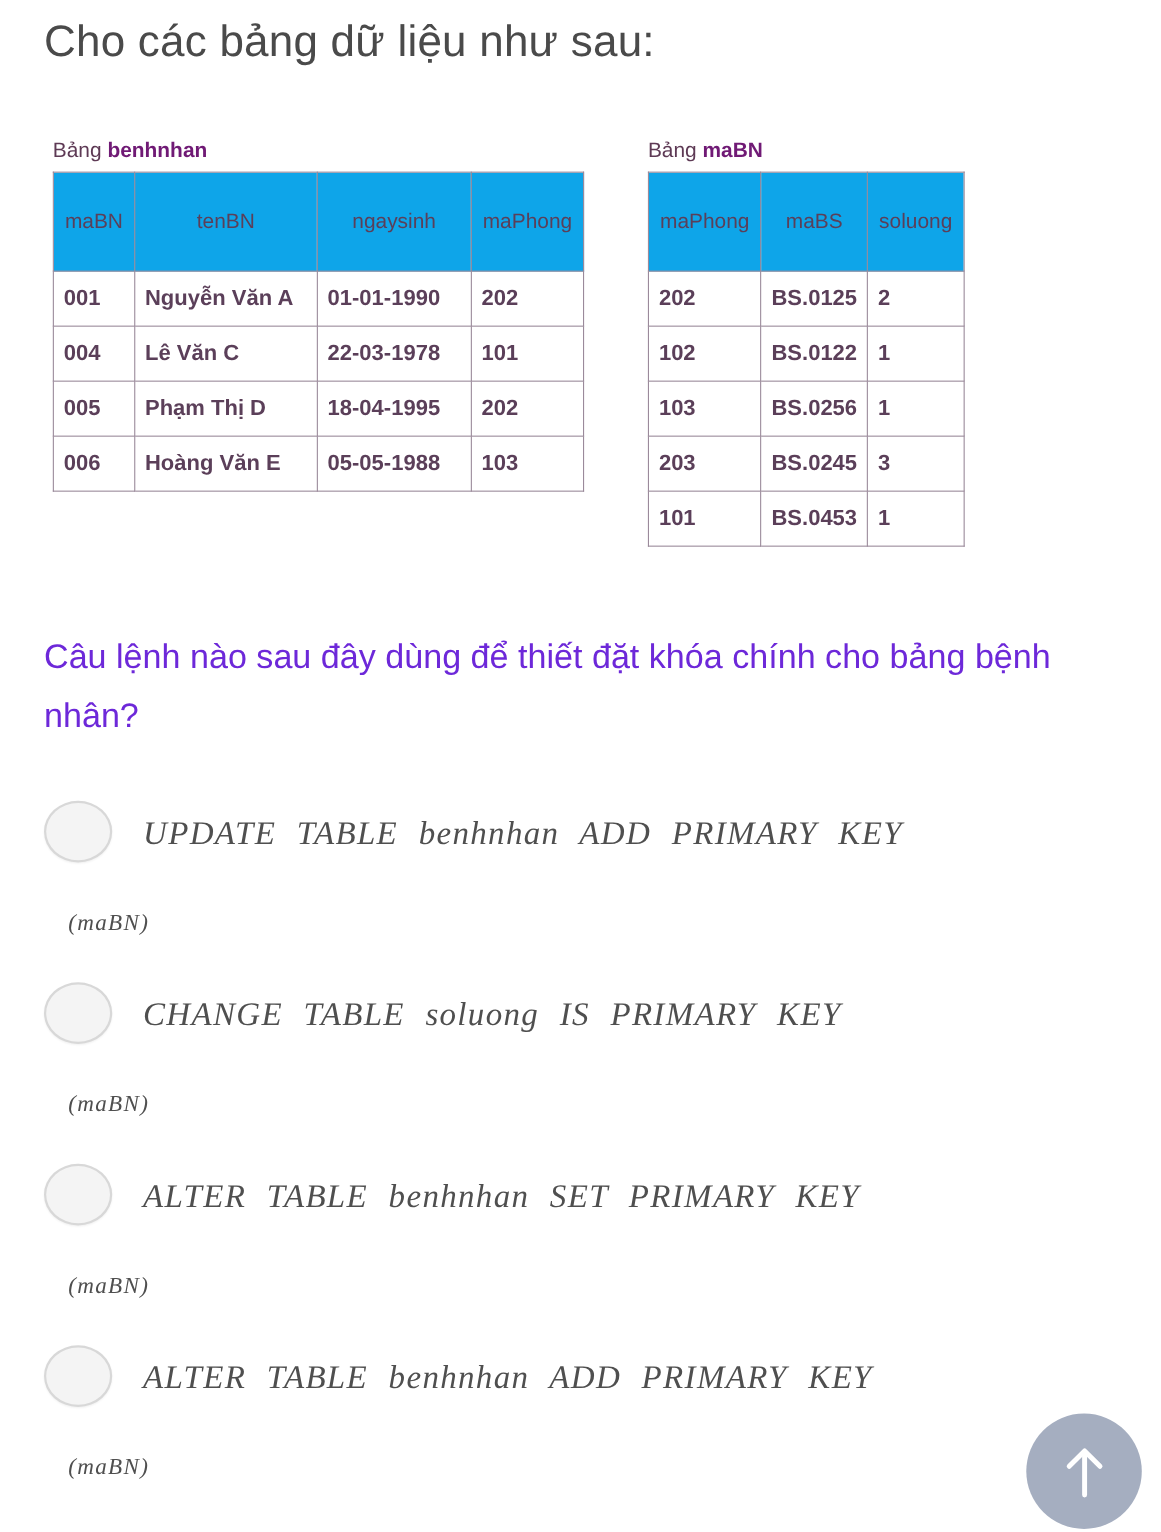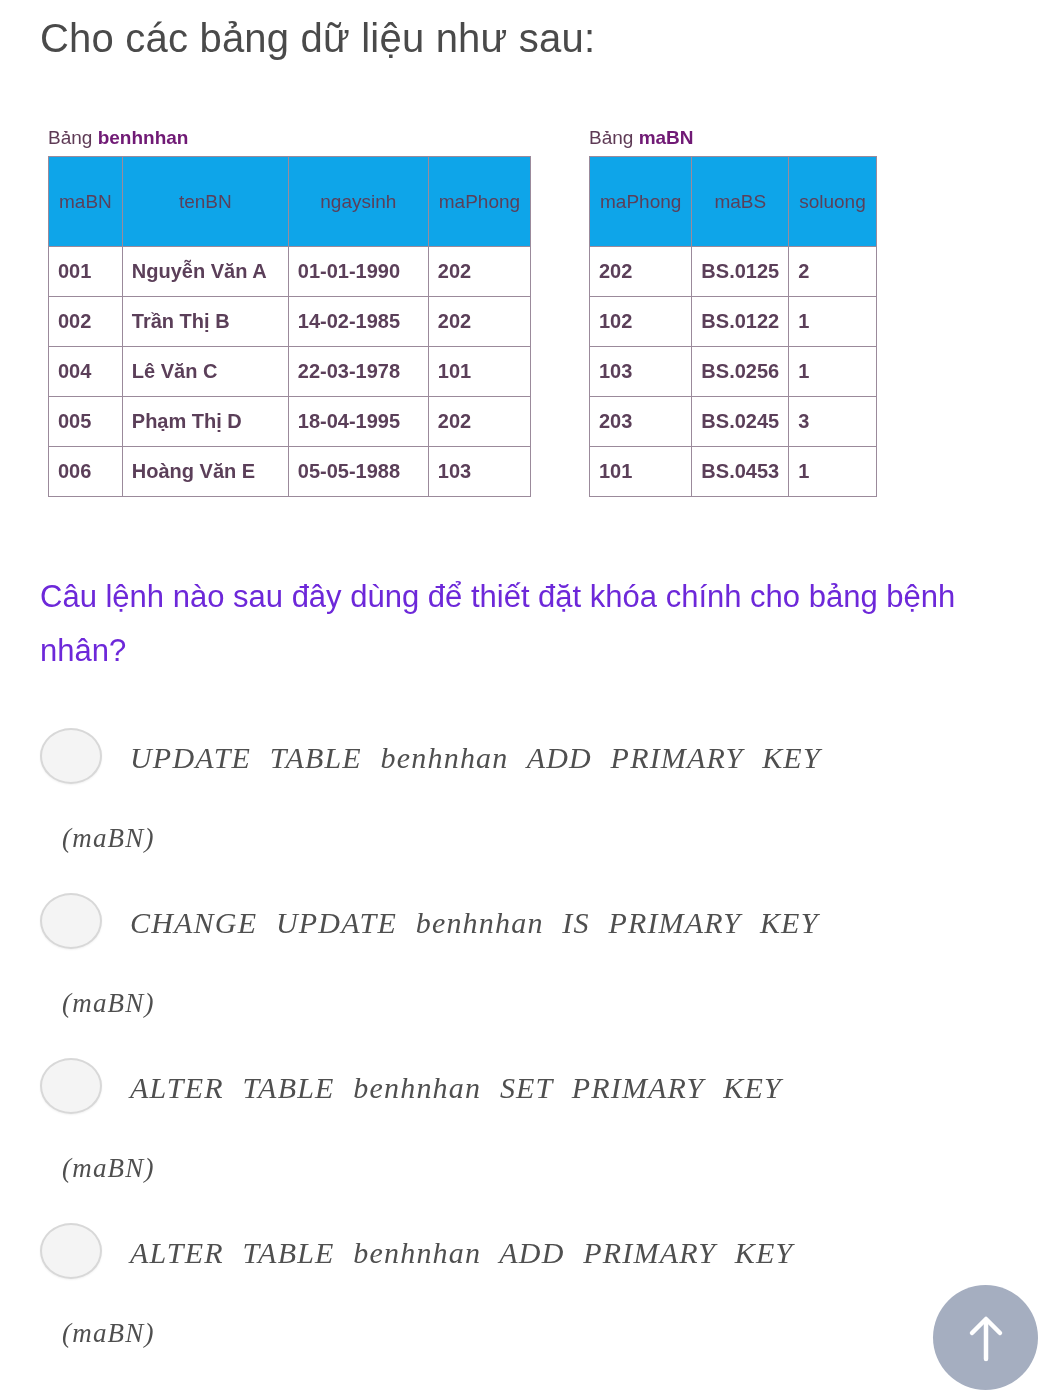--- a/index.html
+++ b/index.html
@@ -132,21 +132,21 @@
     font-size: 30px;
     line-height: 84px;
     color: #4f4f4f;
     letter-spacing: 1.2px;
     word-spacing: 10px;
   }
   .option-text .tail {
     display: block;
     margin-left: -112px;
     padding-left: 44px;
-    font-size: 27px;
+    font-size: 21px;
     line-height: 76px;
   }
 
   
   .fab {
     position: absolute;
     left: 933px;
     top: 1285px;
     width: 105px;
     height: 105px;
@@ -180,26 +180,20 @@
         </tr>
       </thead>
       <tbody>
         <tr>
           <td>001</td>
           <td>Nguyễn Văn A</td>
           <td>01-01-1990</td>
           <td>202</td>
         </tr>
         <tr>
-          <td>002</td>
-          <td>Trần Thị B</td>
-          <td>14-02-1985</td>
-          <td>202</td>
-        </tr>
-        <tr>
           <td>004</td>
           <td>Lê Văn C</td>
           <td>22-03-1978</td>
           <td>101</td>
         </tr>
         <tr>
           <td>005</td>
           <td>Phạm Thị D</td>
           <td>18-04-1995</td>
           <td>202</td>
@@ -267,21 +261,21 @@
     <span class="radio"></span>
     <div class="option-text">
       <span>UPDATE TABLE benhnhan ADD PRIMARY KEY</span>
       <span class="tail">(maBN)</span>
     </div>
   </div>
 
   <div class="option">
     <span class="radio"></span>
     <div class="option-text">
-      <span>CHANGE UPDATE benhnhan IS PRIMARY KEY</span>
+      <span>CHANGE TABLE soluong IS PRIMARY KEY</span>
       <span class="tail">(maBN)</span>
     </div>
   </div>
 
   <div class="option">
     <span class="radio"></span>
     <div class="option-text">
       <span>ALTER TABLE benhnhan SET PRIMARY KEY</span>
       <span class="tail">(maBN)</span>
     </div>

